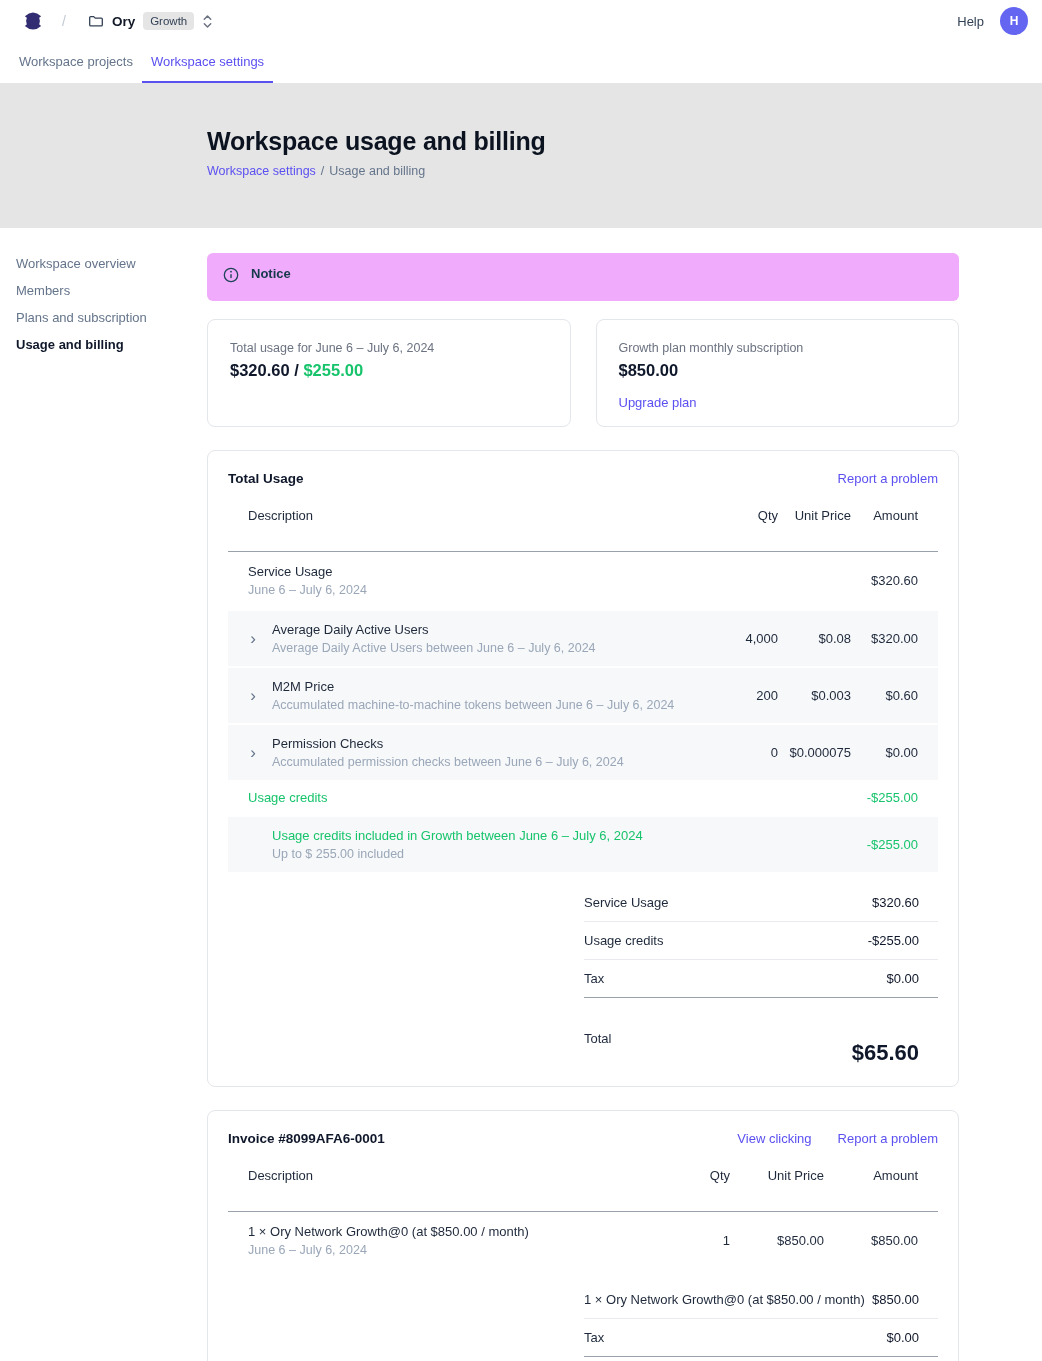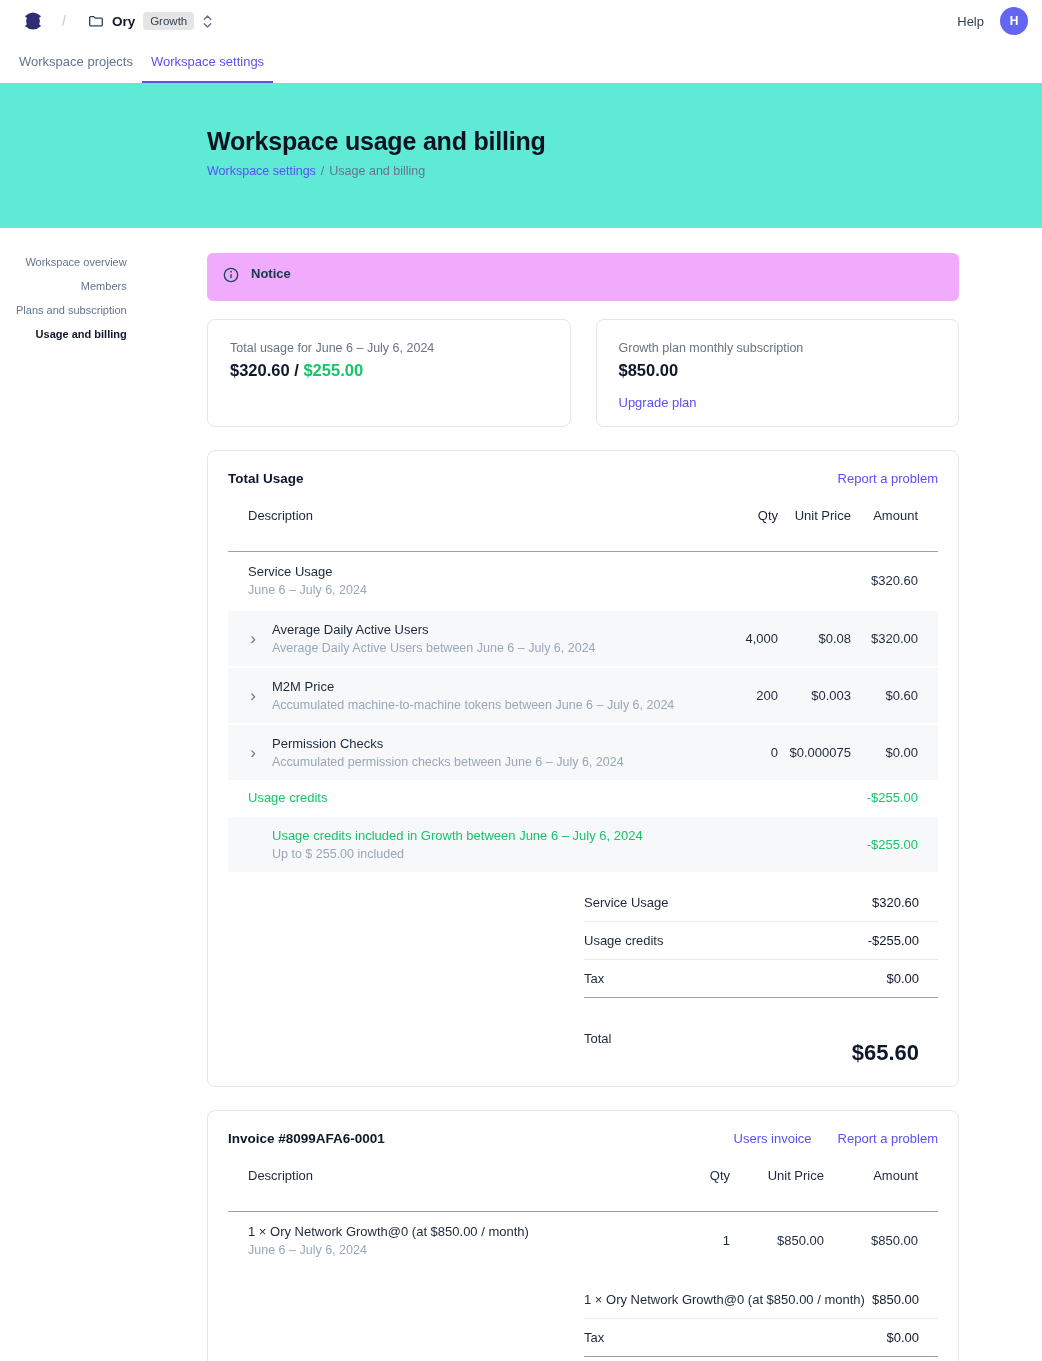--- a/index.html
+++ b/index.html
@@ -23,30 +23,30 @@
   .topbar-right { display:flex; align-items:center; gap:16px; }
   .help { font-size:13px; color:#334155; font-weight:500; cursor:pointer; }
   .avatar { width:28px; height:28px; border-radius:50%; background:#6466f1; color:#fff; font-size:12px; font-weight:600; display:flex; align-items:center; justify-content:center; cursor:pointer; }
 
   
   .tabs { display:flex; height:41px; padding:0 10px; background:#fff; }
   .tab { font-size:13px; color:#64748b; font-weight:500; padding:0 9px; display:flex; align-items:center; border-bottom:2px solid transparent; cursor:pointer; }
   .tab.active { color:#5b50f0; border-bottom-color:#5b50f0; }
 
   
-  .hero { background:#5eead4; height:145px; padding-left:207px; }
+  .hero { background:#e5e5e5; height:145px; padding-left:207px; }
   .hero h1 { margin:0; padding-top:44px; font-size:25px; font-weight:700; letter-spacing:-0.2px; color:#0b1220; }
   .breadcrumb { margin-top:8px; font-size:12.5px; display:flex; gap:5px; }
   .breadcrumb a { color:#5b50f0; font-weight:500; cursor:pointer; }
   .breadcrumb .sep, .breadcrumb .cur { color:#64748b; }
 
   
   .content { position:relative; }
   .sidenav { position:absolute; left:16px; top:28px; display:flex; flex-direction:column; gap:12px; }
-  .snav-item { font-size:11px; color:#64748b; cursor:pointer;text-align:right; }
+  .snav-item { font-size:13px; color:#64748b; cursor:pointer; }
   .snav-item.active { color:#0f172a; font-weight:700; }
   .main { margin-left:207px; width:752px; padding-top:25px; }
 
   
   .notice { background:#f0abfc; border-radius:6px; padding:13px 16px 14px; display:flex; gap:12px; }
   .notice-icon { padding-top:1px; }
   .notice-title { font-size:13px; font-weight:700; color:#15394a; }
   .notice-body { font-size:13px; color:#1f4757; line-height:1.5; margin-top:3px; }
 
   
@@ -267,21 +267,21 @@
             <span class="sv">$65.60</span>
           </div>
         </div>
       </div>
     </div>
 
     <div class="panel">
       <div class="panel-head">
         <span class="panel-title">Invoice #8099AFA6-0001</span>
         <span class="panel-links">
-          <a class="plink">Users invoice</a>
+          <a class="plink">View clicking</a>
           <a class="plink">Report a problem</a>
         </span>
       </div>
       <div class="table inv-cols">
         <div class="thead">
           <span class="th desc-h">Description</span>
           <span class="th qty">Qty</span>
           <span class="th unit">Unit Price</span>
           <span class="th amt">Amount</span>
         </div>

